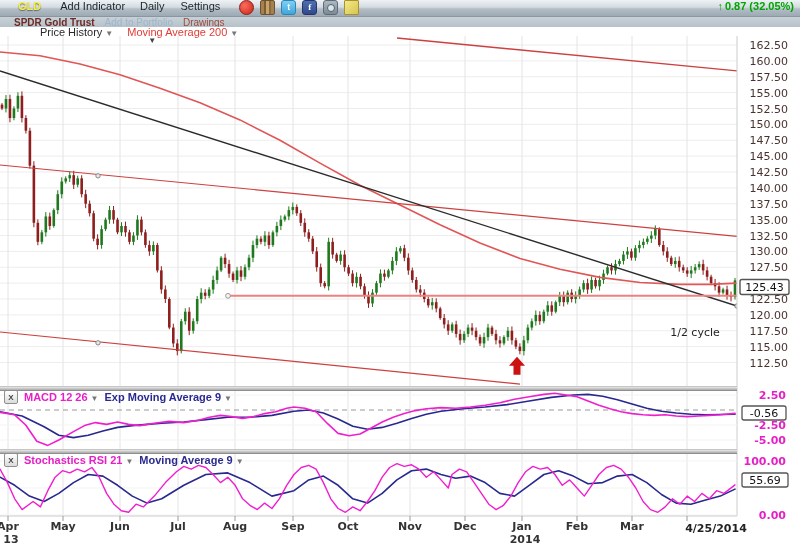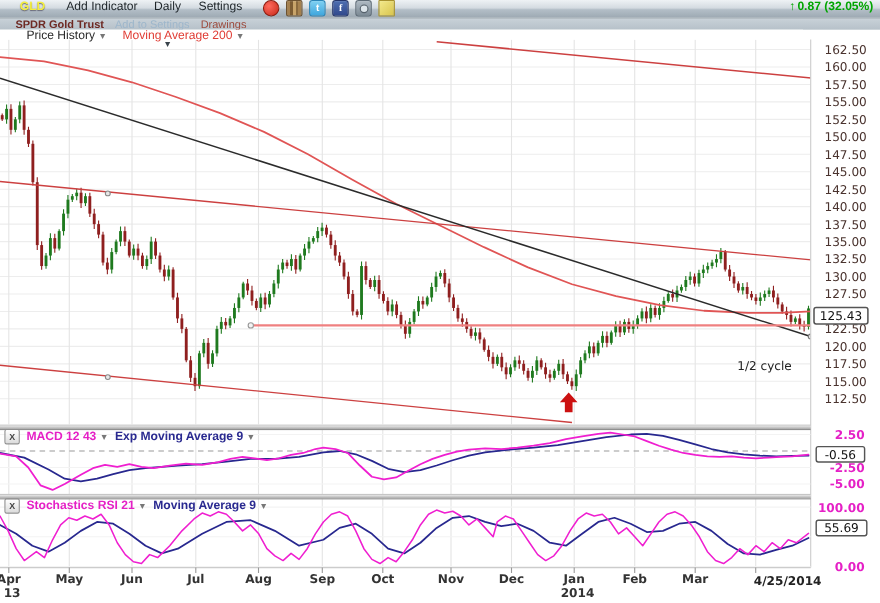--- a/index.html
+++ b/index.html
@@ -24,21 +24,21 @@
   .ic-note{background:linear-gradient(135deg,#f3e98a,#d8c44e);border:1px solid #a8922e;border-radius:1px;}
   .tb-quote{margin-left:auto;margin-right:6px;color:#00a500;font-weight:bold;font-size:11px;display:flex;align-items:center;gap:2px;}
   
   #subbar{position:absolute;left:0;top:17px;width:800px;height:10px;background:linear-gradient(#c8d1d8,#b6c1c9);
     font-size:10px;display:flex;align-items:center;gap:10px;padding-left:14px;box-sizing:border-box;}
   .sb-title{color:#6e2a24;font-weight:bold;}
   .sb-port{color:#9db6cb;}
   .sb-draw{color:#9c4a3c;}
   
   #pricehdr{position:absolute;left:0;top:27px;width:730px;height:9px;background:#fff;
-    font-size:11px;display:flex;align-items:center;gap:14px;padding-left:24px;box-sizing:border-box;z-index:5;}
+    font-size:11px;display:flex;align-items:center;gap:14px;padding-left:40px;box-sizing:border-box;z-index:5;}
   .ph-main{color:#2a2a2a;}
   .ph-ma{color:#e03c34;margin-top:29px;}
   .hdr-caret{font-size:8px;color:#777;margin-left:3px;}
   
   .pane-hdr{position:absolute;font-size:11px;font-weight:bold;display:flex;align-items:center;gap:6px;z-index:5;}
   .xbtn{width:12px;height:12px;border:1px solid #8f8f8f;border-radius:2px;background:linear-gradient(#fff,#dcdcdc);
     font-size:8px;font-weight:bold;color:#444;display:inline-flex;align-items:center;justify-content:center;cursor:pointer;}
   .magenta{color:#e520c6;}
   .navy{color:#2a2a90;}
   #chart{position:absolute;left:0;top:33px;}
@@ -67,21 +67,21 @@
     <span class="icon13 ic-note"></span>
   </span>
   <span class="tb-quote">
     <span>↑</span>
     <span>0.87 (32.05%)</span>
   </span>
 </div>
 
 <div id="subbar">
   <span class="sb-title">SPDR Gold Trust</span>
-  <span class="sb-port">Add to Settings</span>
+  <span class="sb-port">Add to Portfolio</span>
   <span class="sb-draw">Drawings</span>
 </div>
 
 <div id="pricehdr">
   <span>
     <span class="ph-main">Price History</span><span class="hdr-caret">▼</span>
   </span>
   <span>
     <span class="ph-ma">Moving Average 200</span><span class="hdr-caret ph-ma">▼</span>
   </span>
@@ -654,21 +654,21 @@
         <text x="716" y="532" font-family="&quot;DejaVu Sans&quot;,sans-serif" font-size="11px" font-weight="bold" fill="#222" text-anchor="middle">4/25/2014</text>
       </g>
     </svg>
 
 <div class="sep" style="top:386px;"></div>
 <div class="sep" style="top:449px;"></div>
 
 <div class="pane-hdr" style="left:4px;top:390px;">
   <span class="xbtn">X</span>
   <span>
-    <span class="magenta">MACD 12 43</span><span class="hdr-caret">▼</span>
+    <span class="magenta">MACD 12 26</span><span class="hdr-caret">▼</span>
   </span>
   <span>
     <span class="navy">Exp Moving Average 9</span><span class="hdr-caret">▼</span>
   </span>
 </div>
 
 <div class="pane-hdr" style="left:4px;top:453px;">
   <span class="xbtn">X</span>
   <span>
     <span class="magenta">Stochastics RSI 21</span><span class="hdr-caret">▼</span>

